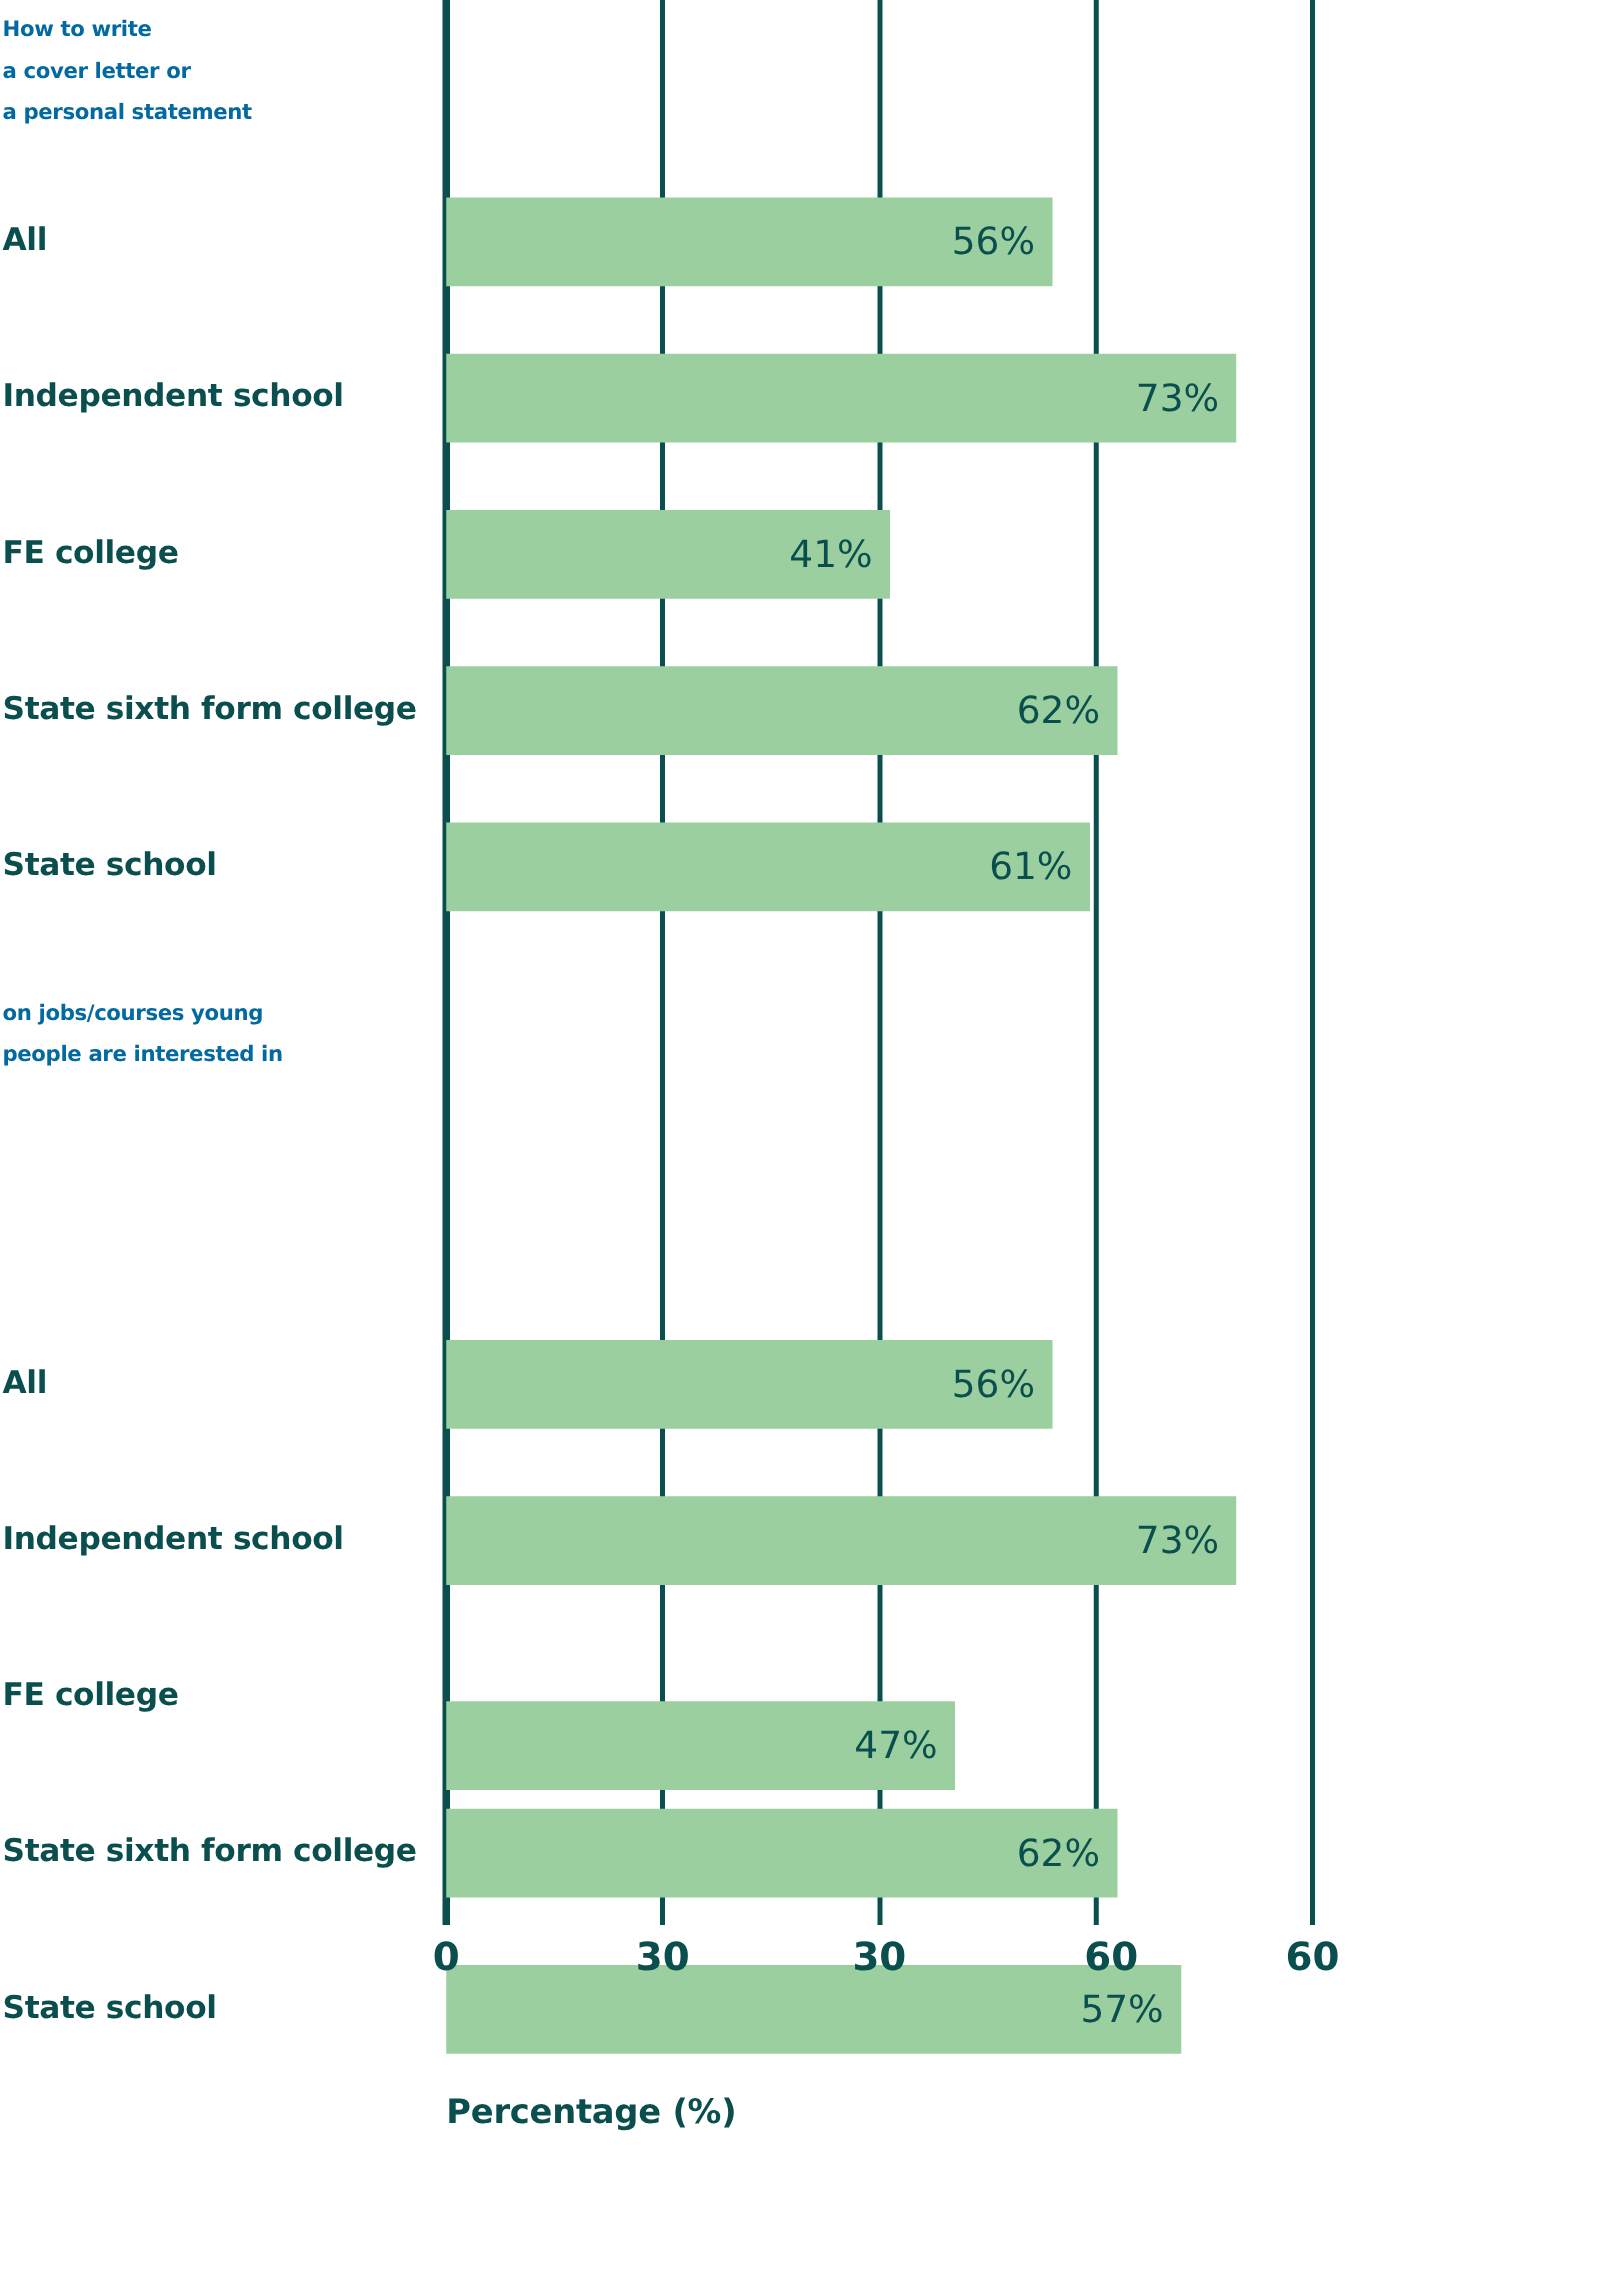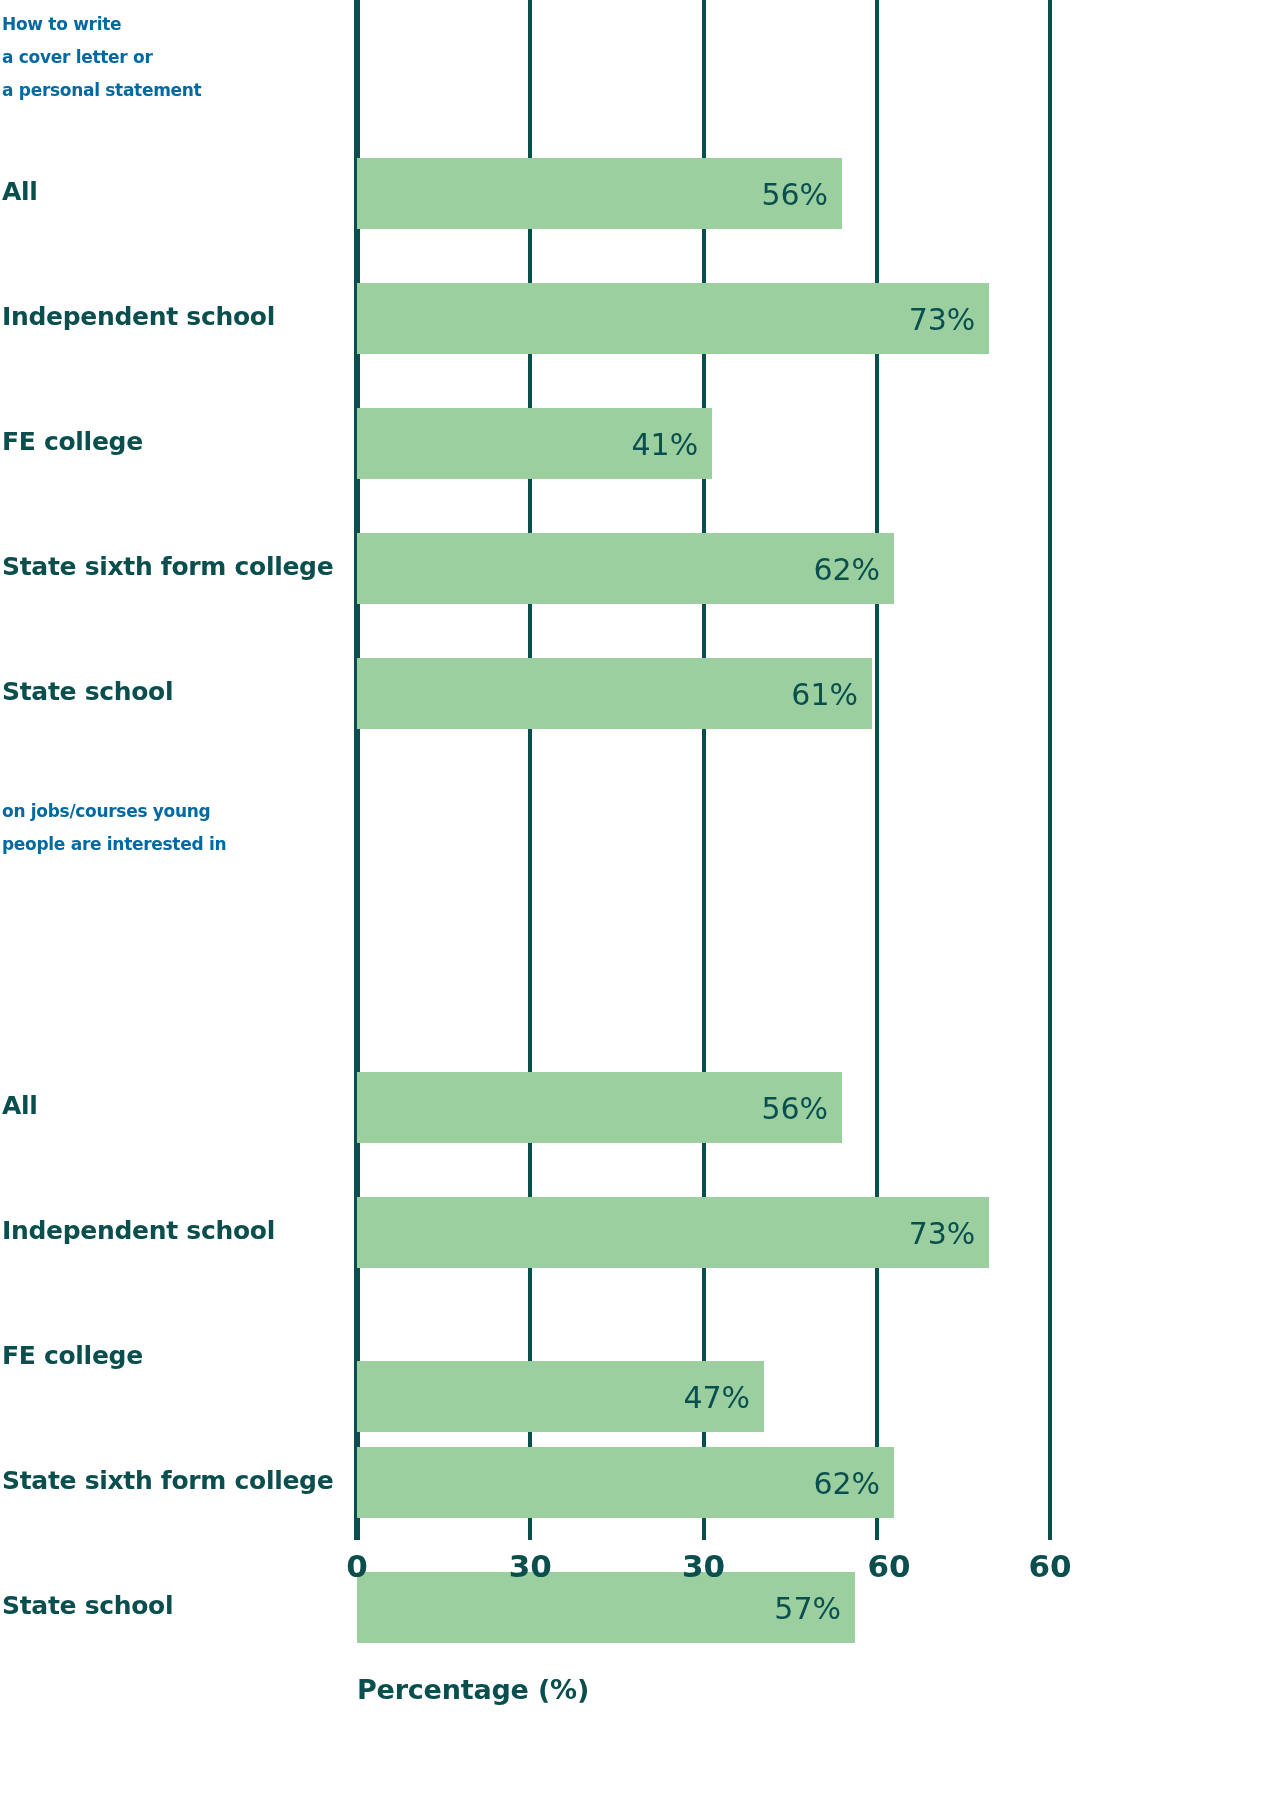--- a/index.html
+++ b/index.html
@@ -181,21 +181,21 @@
       </div>
       <div class="bar" style="top: 1197px; left: 0px; width: 632.362px; background: rgb(155, 207, 160);">
         <span class="bar-value">73%</span>
       </div>
       <div class="bar" style="top: 1322px; left: 0px; width: 407.137px; background: rgb(155, 207, 160); margin-top: 39px;">
         <span class="bar-value">47%</span>
       </div>
       <div class="bar" style="top: 1447px; left: 0px; width: 537.075px; background: rgb(155, 207, 160);">
         <span class="bar-value">62%</span>
       </div>
-      <div class="bar" style="top: 1572px; left: 0px; width: 498px; background: rgb(155, 207, 160); text-decoration: underline;">
+      <div class="bar" style="top: 1572px; left: 0px; width: 588px; background: rgb(155, 207, 160); text-decoration: underline;">
         <span class="bar-value">57%</span>
       </div>
     </div>
 
   <div id="ticks-layer">
       <div class="tick-label" style="left: 357px;">0</div>
       <div class="tick-label" style="left: 530.25px;">30</div>
       <div class="tick-label" style="left: 703.5px;">30</div>
       <div class="tick-label" style="left: 889px; text-align: center;">60</div>
       <div class="tick-label" style="left: 1050px;">60</div>

